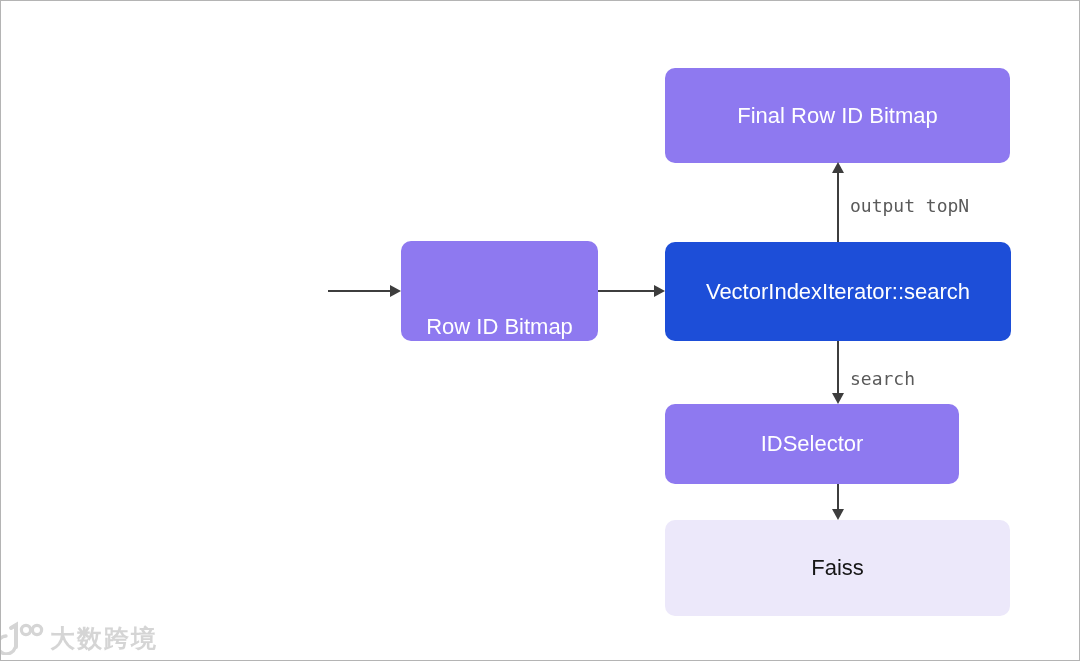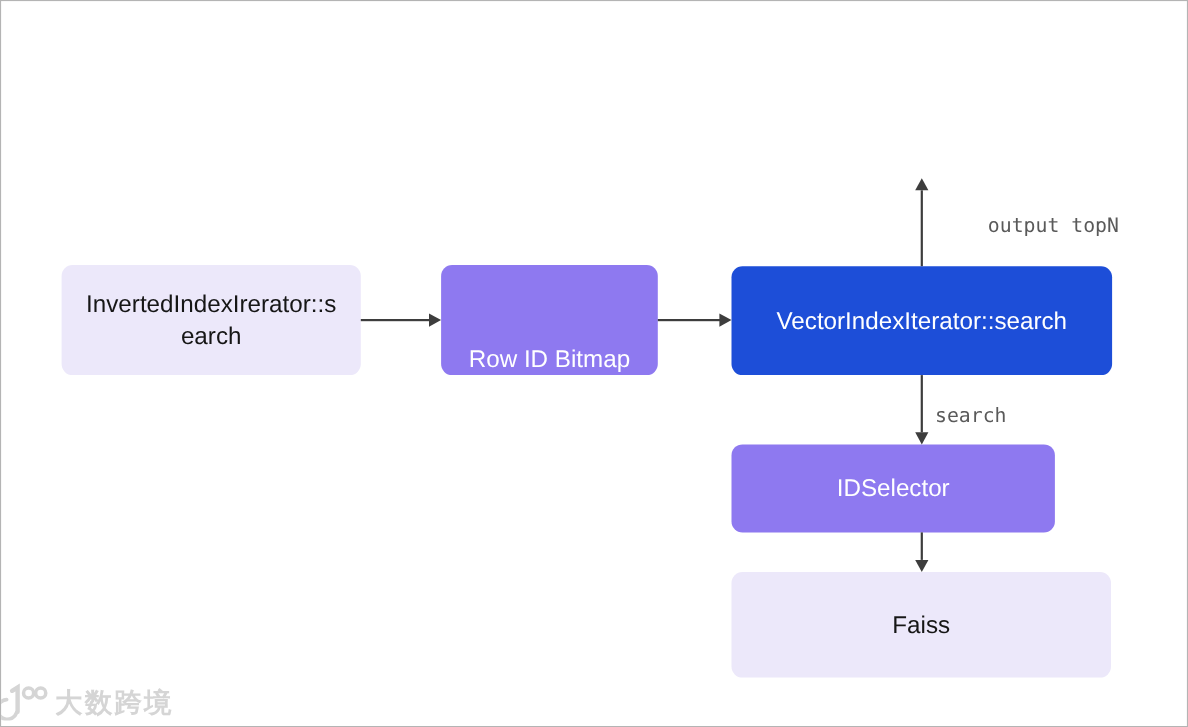--- a/index.html
+++ b/index.html
@@ -75,21 +75,21 @@
     border-right: 6px solid transparent;
     border-top: 11px solid #3d3d3d;
   }
   .edge-label {
     position: absolute;
     font-family: "DejaVu Sans Mono", monospace;
     font-size: 18px;
     color: #5a5a5a;
     white-space: nowrap;
   }
-  #edge-label-output { left: 849px; top: 194px; margin-left: 48px; }
+  #edge-label-output { left: 849px; top: 194px; }
   #edge-label-search { left: 849px; top: 367px; }
 
   .watermark {
     position: absolute;
     left: 0;
     top: 620px;
     display: flex;
     align-items: center;
     gap: 5px;
     color: #d5d5d5;
@@ -101,32 +101,32 @@
     font-weight: 700;
     letter-spacing: 2px;
   }
   .watermark svg { display: block; }
 </style>
 </head>
 <body>
 
 <div class="stage">
 
-  <div class="node light" id="node-inverted">
-    <span class="lbl">InvertedIndexIrerator::search</span>
-  </div>
 
   <div class="node medium" id="node-rowid">
     <span class="lbl">Row ID Bitmap</span>
   </div>
 
   <div class="node dark" id="node-vector">
     <span class="lbl">VectorIndexIterator::search</span>
   </div>
 
+  <div class="node medium" id="node-final">
+    <span class="lbl">Final Row ID Bitmap</span>
+  </div>
 
   <div class="node medium" id="node-idselector">
     <span class="lbl">IDSelector</span>
   </div>
 
   <div class="node light" id="node-faiss">
     <span class="lbl">Faiss</span>
   </div>
 
   <div class="edge-line h-line" style="left:327px; top:289px; width:63px;"></div>

